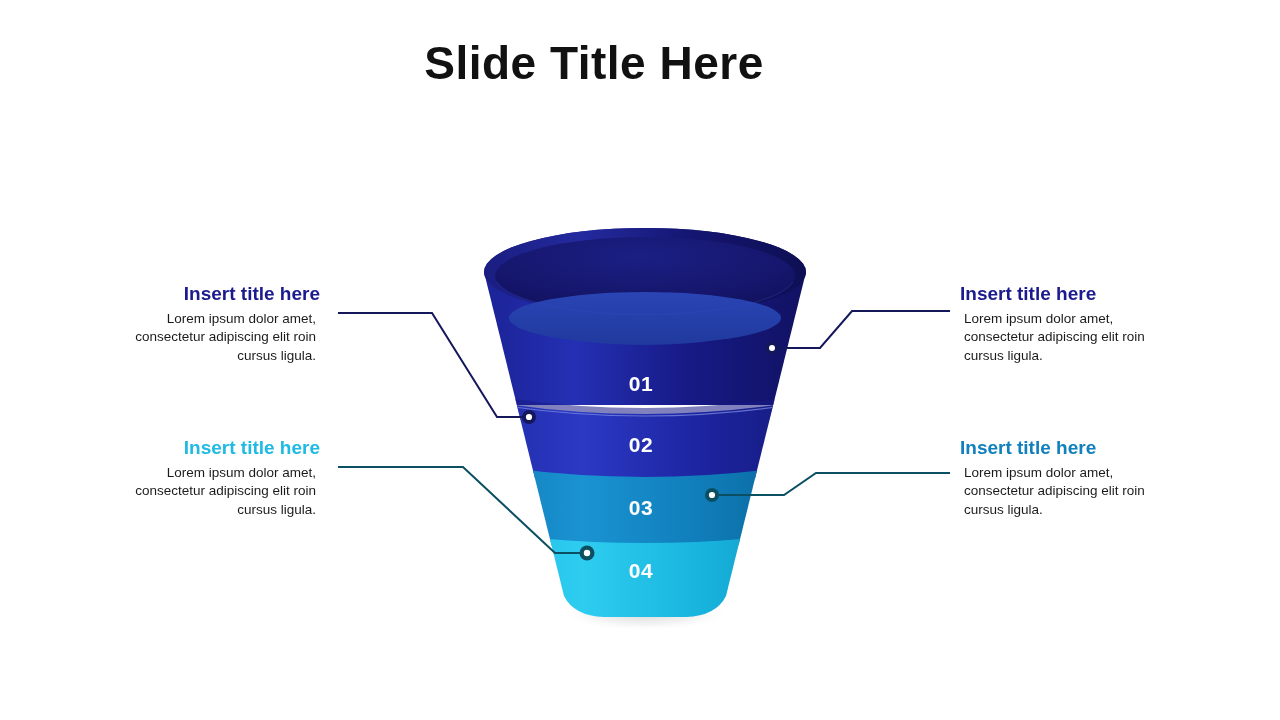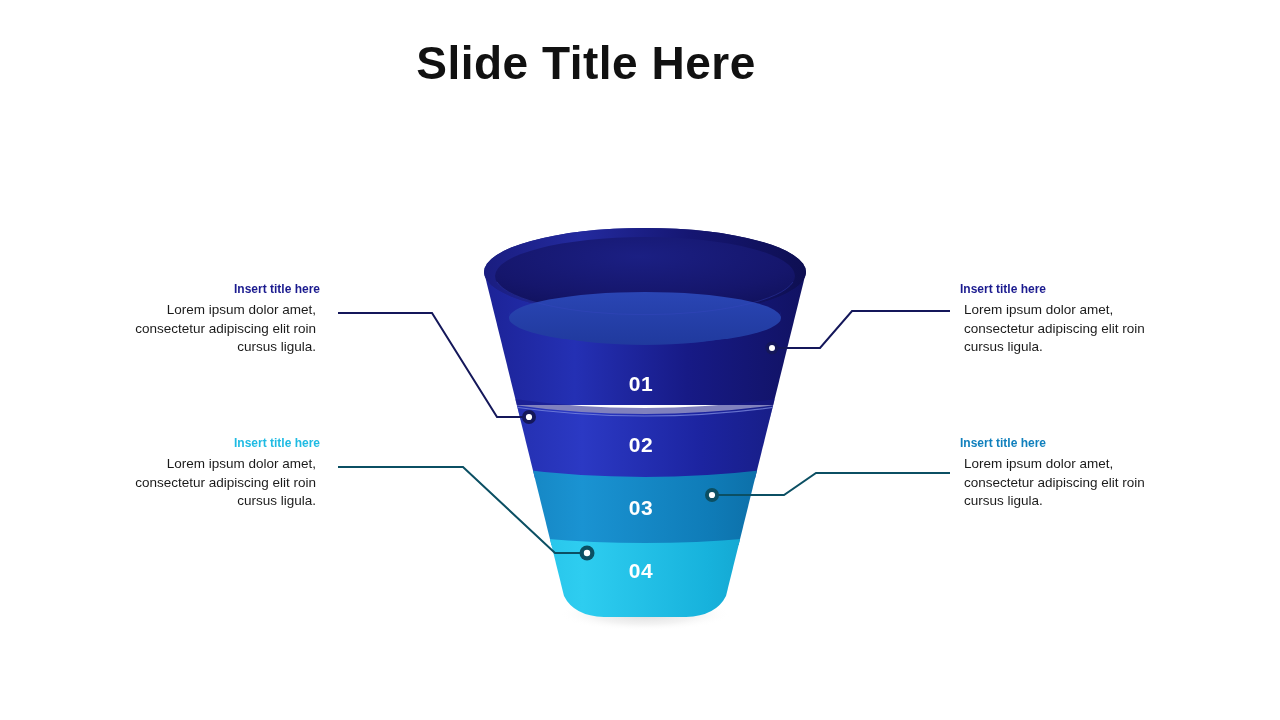--- a/index.html
+++ b/index.html
@@ -18,40 +18,40 @@
 
   #slide {
     position: absolute;
     inset: 0;
     background: #ffffff;
   }
 
   
   #slide-title {
     position: absolute;
-    left: 0;
+    left: 8px;
     top: 38px;
     width: 1172px;
     text-align: center;
     font-family: "Liberation Sans", sans-serif;
     font-size: 46px;
     font-weight: bold;
     letter-spacing: 0.5px;
     color: #111111;
     line-height: 1.1;
   }
 
   
   .callout {
     position: absolute;
     width: 230px;
   }
   .callout-title {
     font-family: "Liberation Sans", sans-serif;
-    font-size: 12px;
+    font-size: 19px;
     font-weight: bold;
     line-height: 1.25;
     margin: 0 0 4px 0;
   }
   .callout-body {
     font-family: "Liberation Sans", sans-serif;
     font-size: 13.5px;
     font-weight: normal;
     line-height: 1.38;
     color: #1b1b1b;

